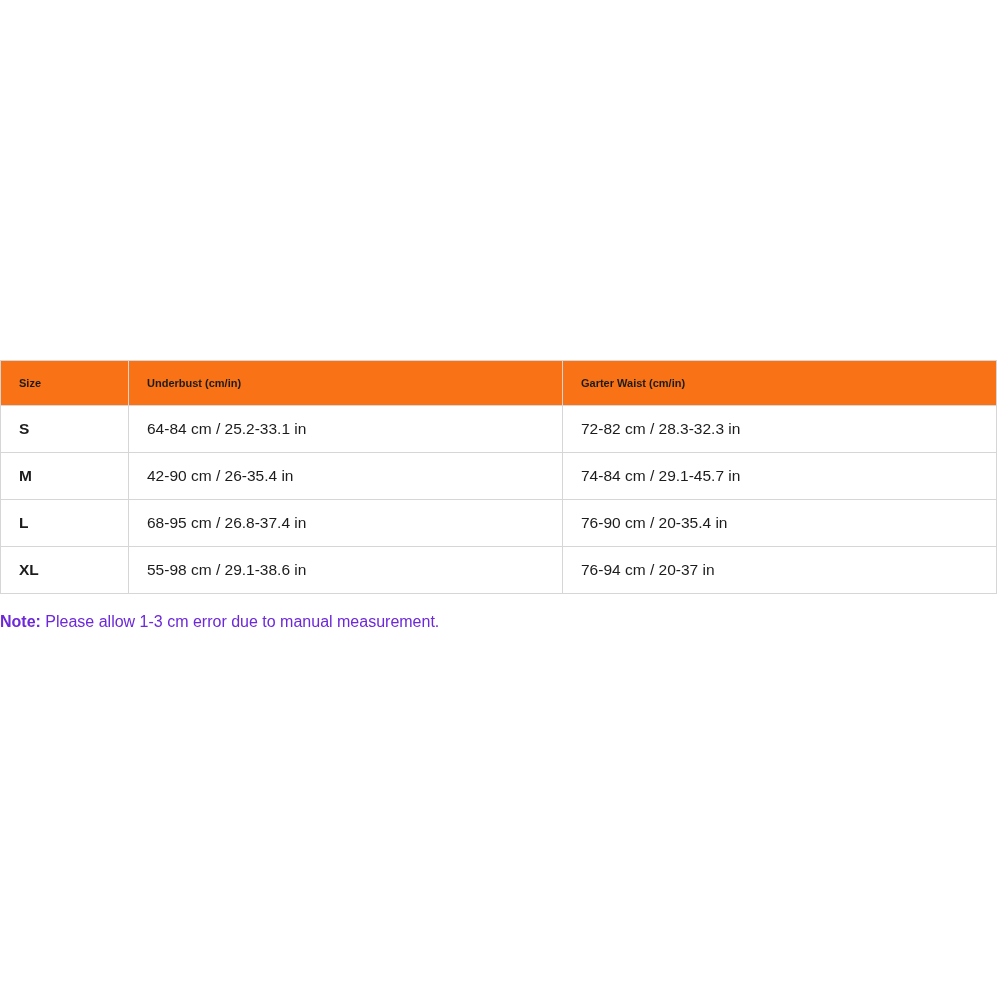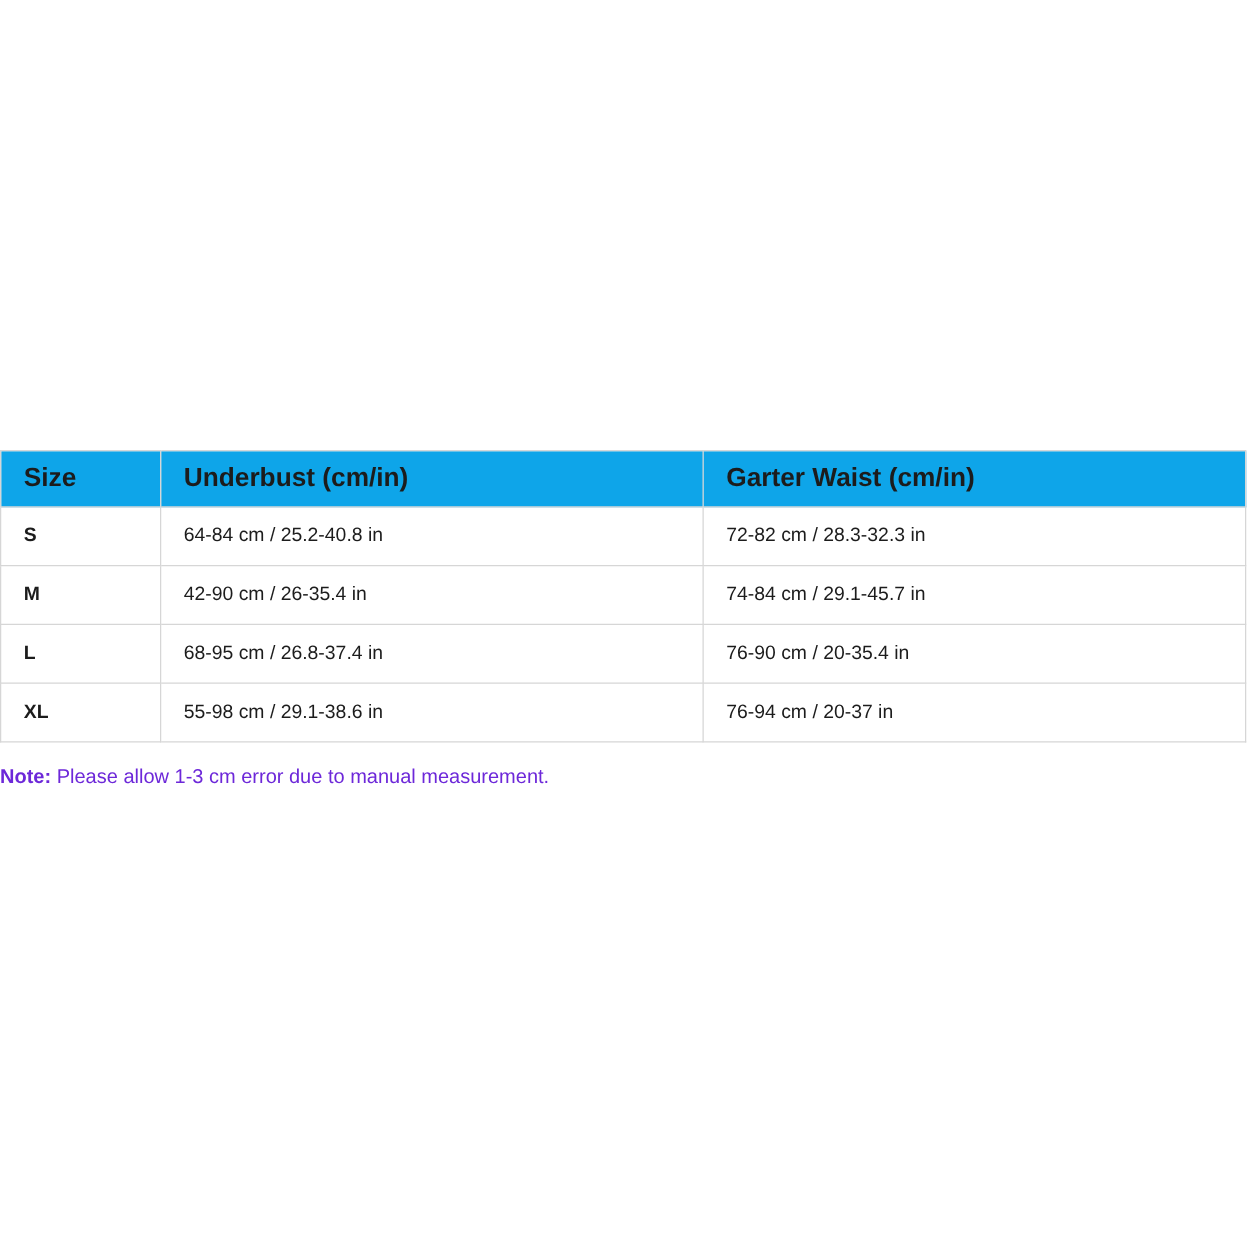--- a/index.html
+++ b/index.html
@@ -36,23 +36,23 @@
   table.size-table th,
   table.size-table td {
     border: 1px solid #d6d6d6;
     text-align: left;
     vertical-align: middle;
     padding: 0 0 0 18px;
     height: 46px;
     color: #1c1c1c;
   }
   table.size-table thead th {
-    background: #0ea5e9;
+    background: #f97316;
     font-weight: bold;
-    font-size: 21px;
+    font-size: 11px;
     height: 44px;
     border-bottom: 1px solid #d6d6d6;
   }
   table.size-table tbody td {
     background: #ffffff;
     font-weight: normal;
   }
   table.size-table tbody td.size-cell {
     font-weight: bold;
   }
@@ -91,21 +91,21 @@
       <thead>
         <tr>
           <th>Size</th>
           <th>Underbust (cm/in)</th>
           <th>Garter Waist (cm/in)</th>
         </tr>
       </thead>
       <tbody>
         <tr>
           <td class="size-cell">S</td>
-          <td>64-84 cm / 25.2-40.8 in</td>
+          <td>64-84 cm / 25.2-33.1 in</td>
           <td>72-82 cm / 28.3-32.3 in</td>
         </tr>
         <tr>
           <td class="size-cell">M</td>
           <td>42-90 cm / 26-35.4 in</td>
           <td>74-84 cm / 29.1-45.7 in</td>
         </tr>
         <tr>
           <td class="size-cell">L</td>
           <td>68-95 cm / 26.8-37.4 in</td>

